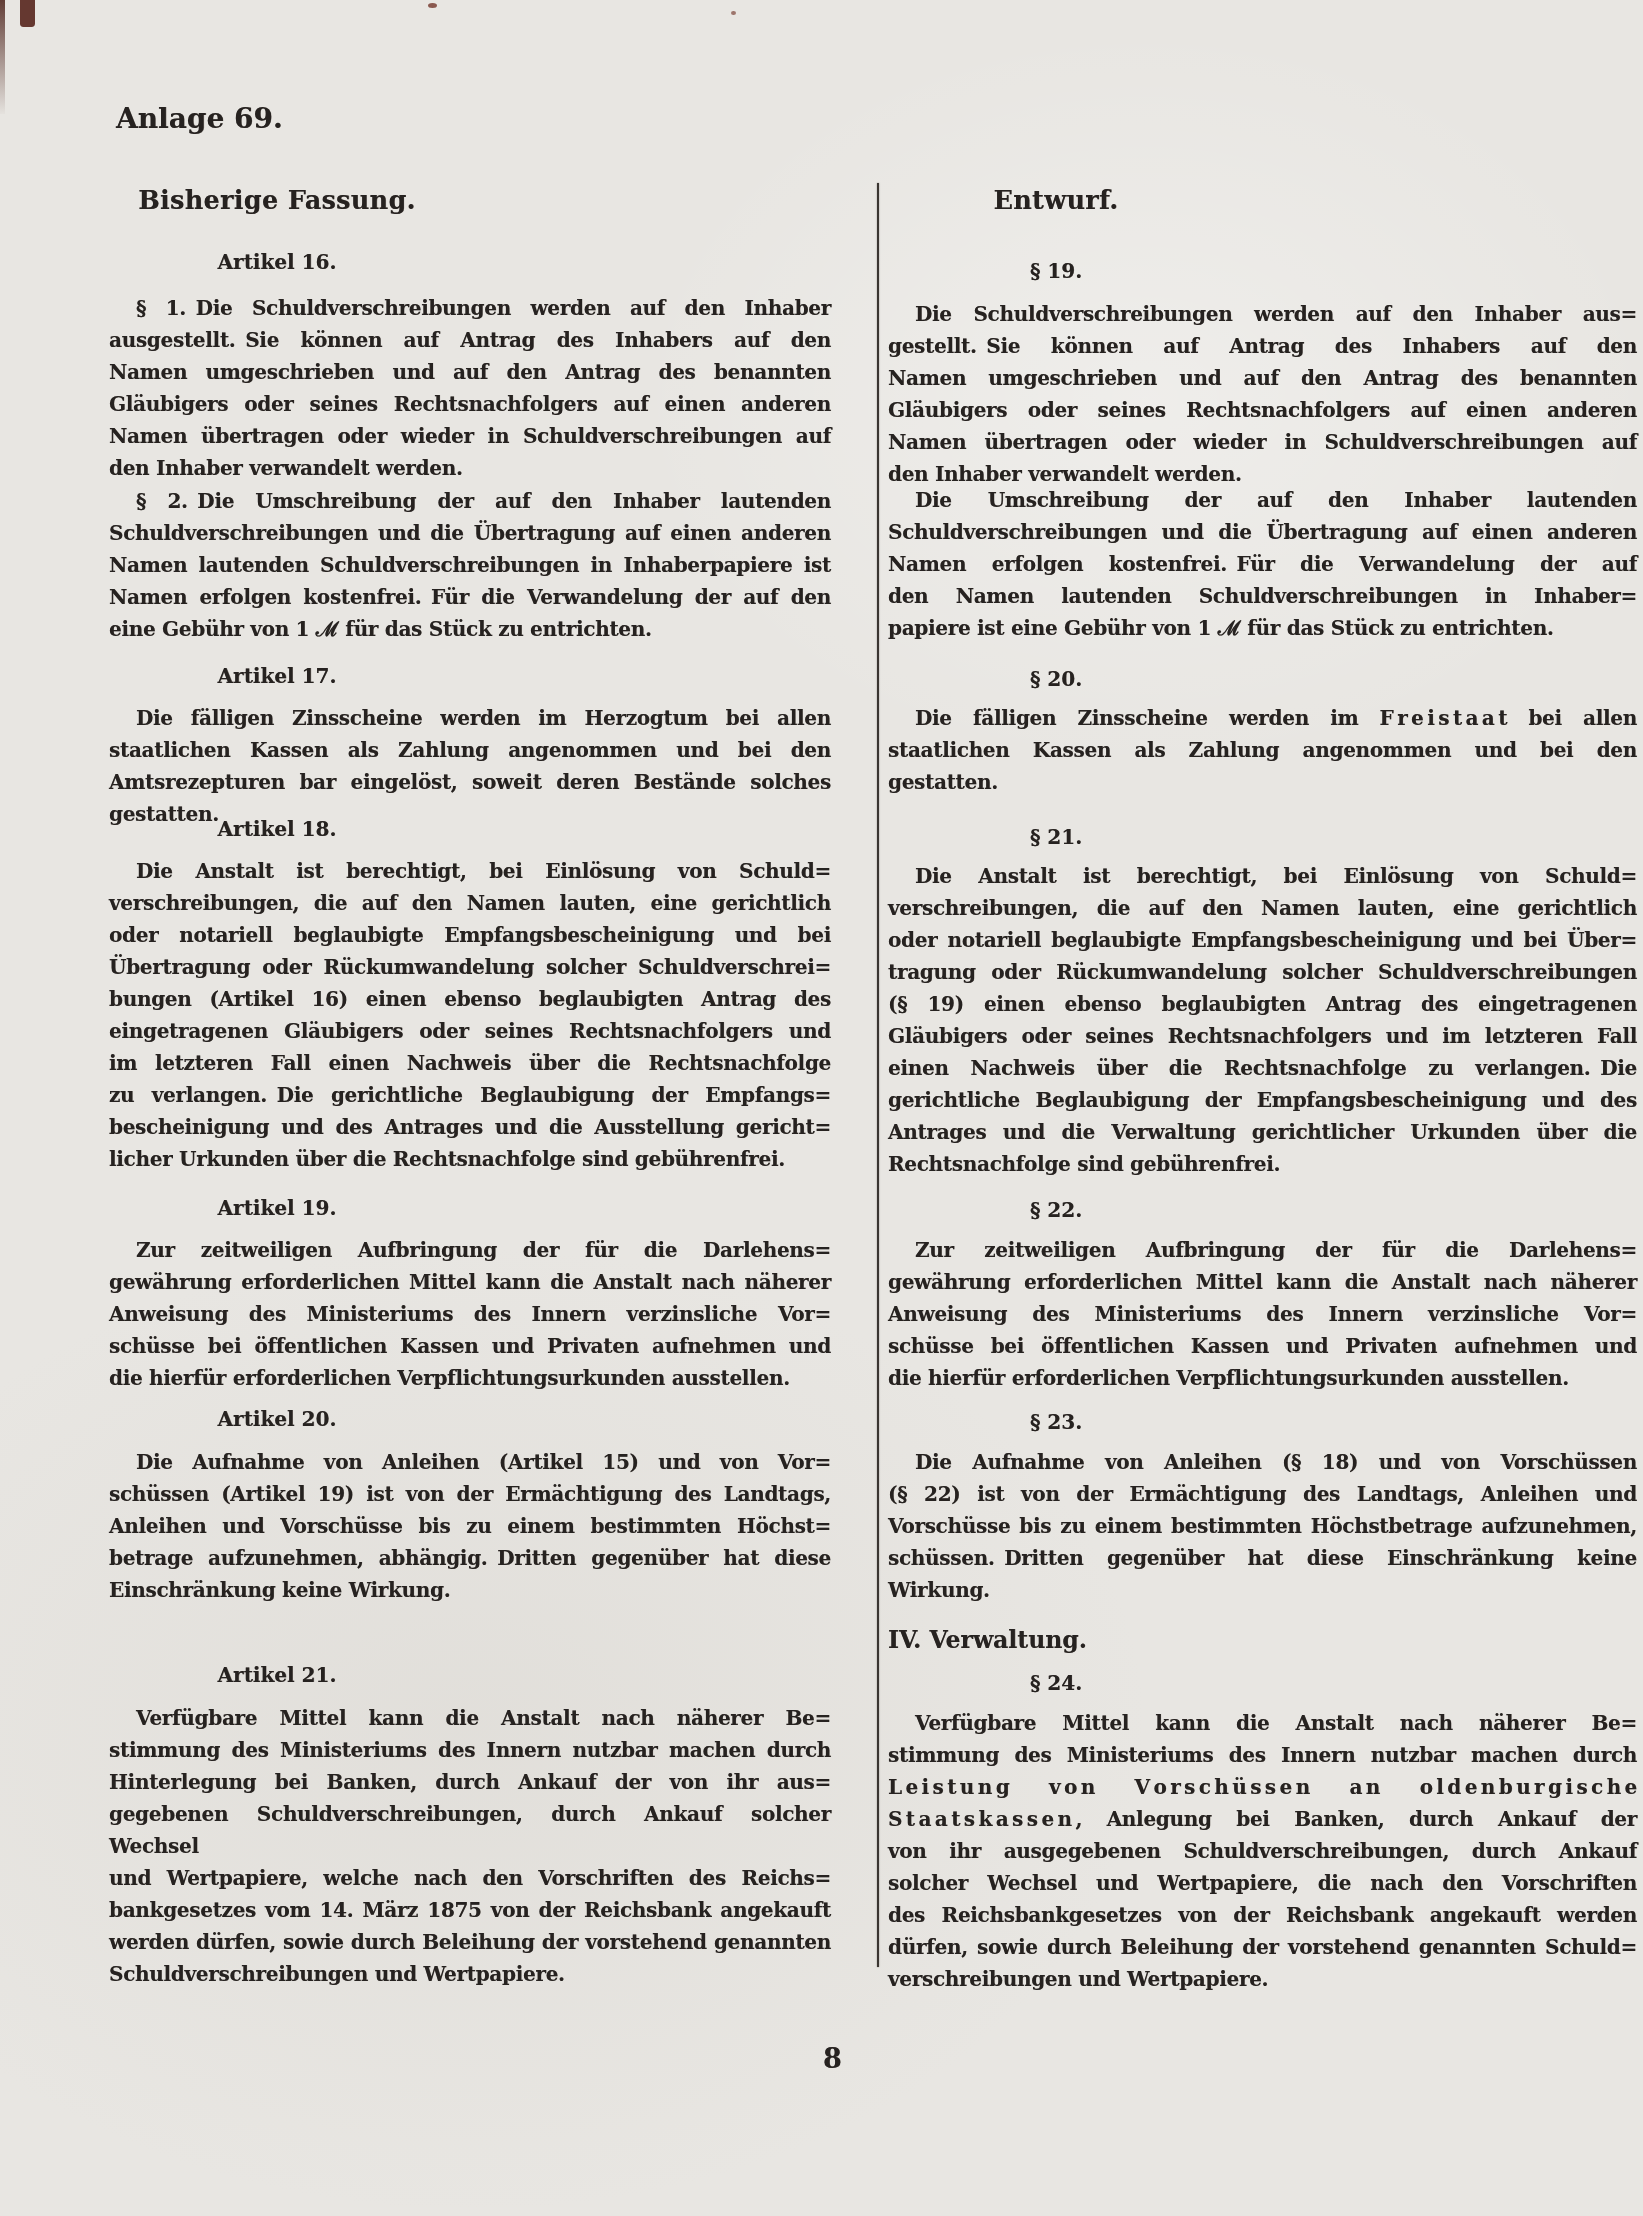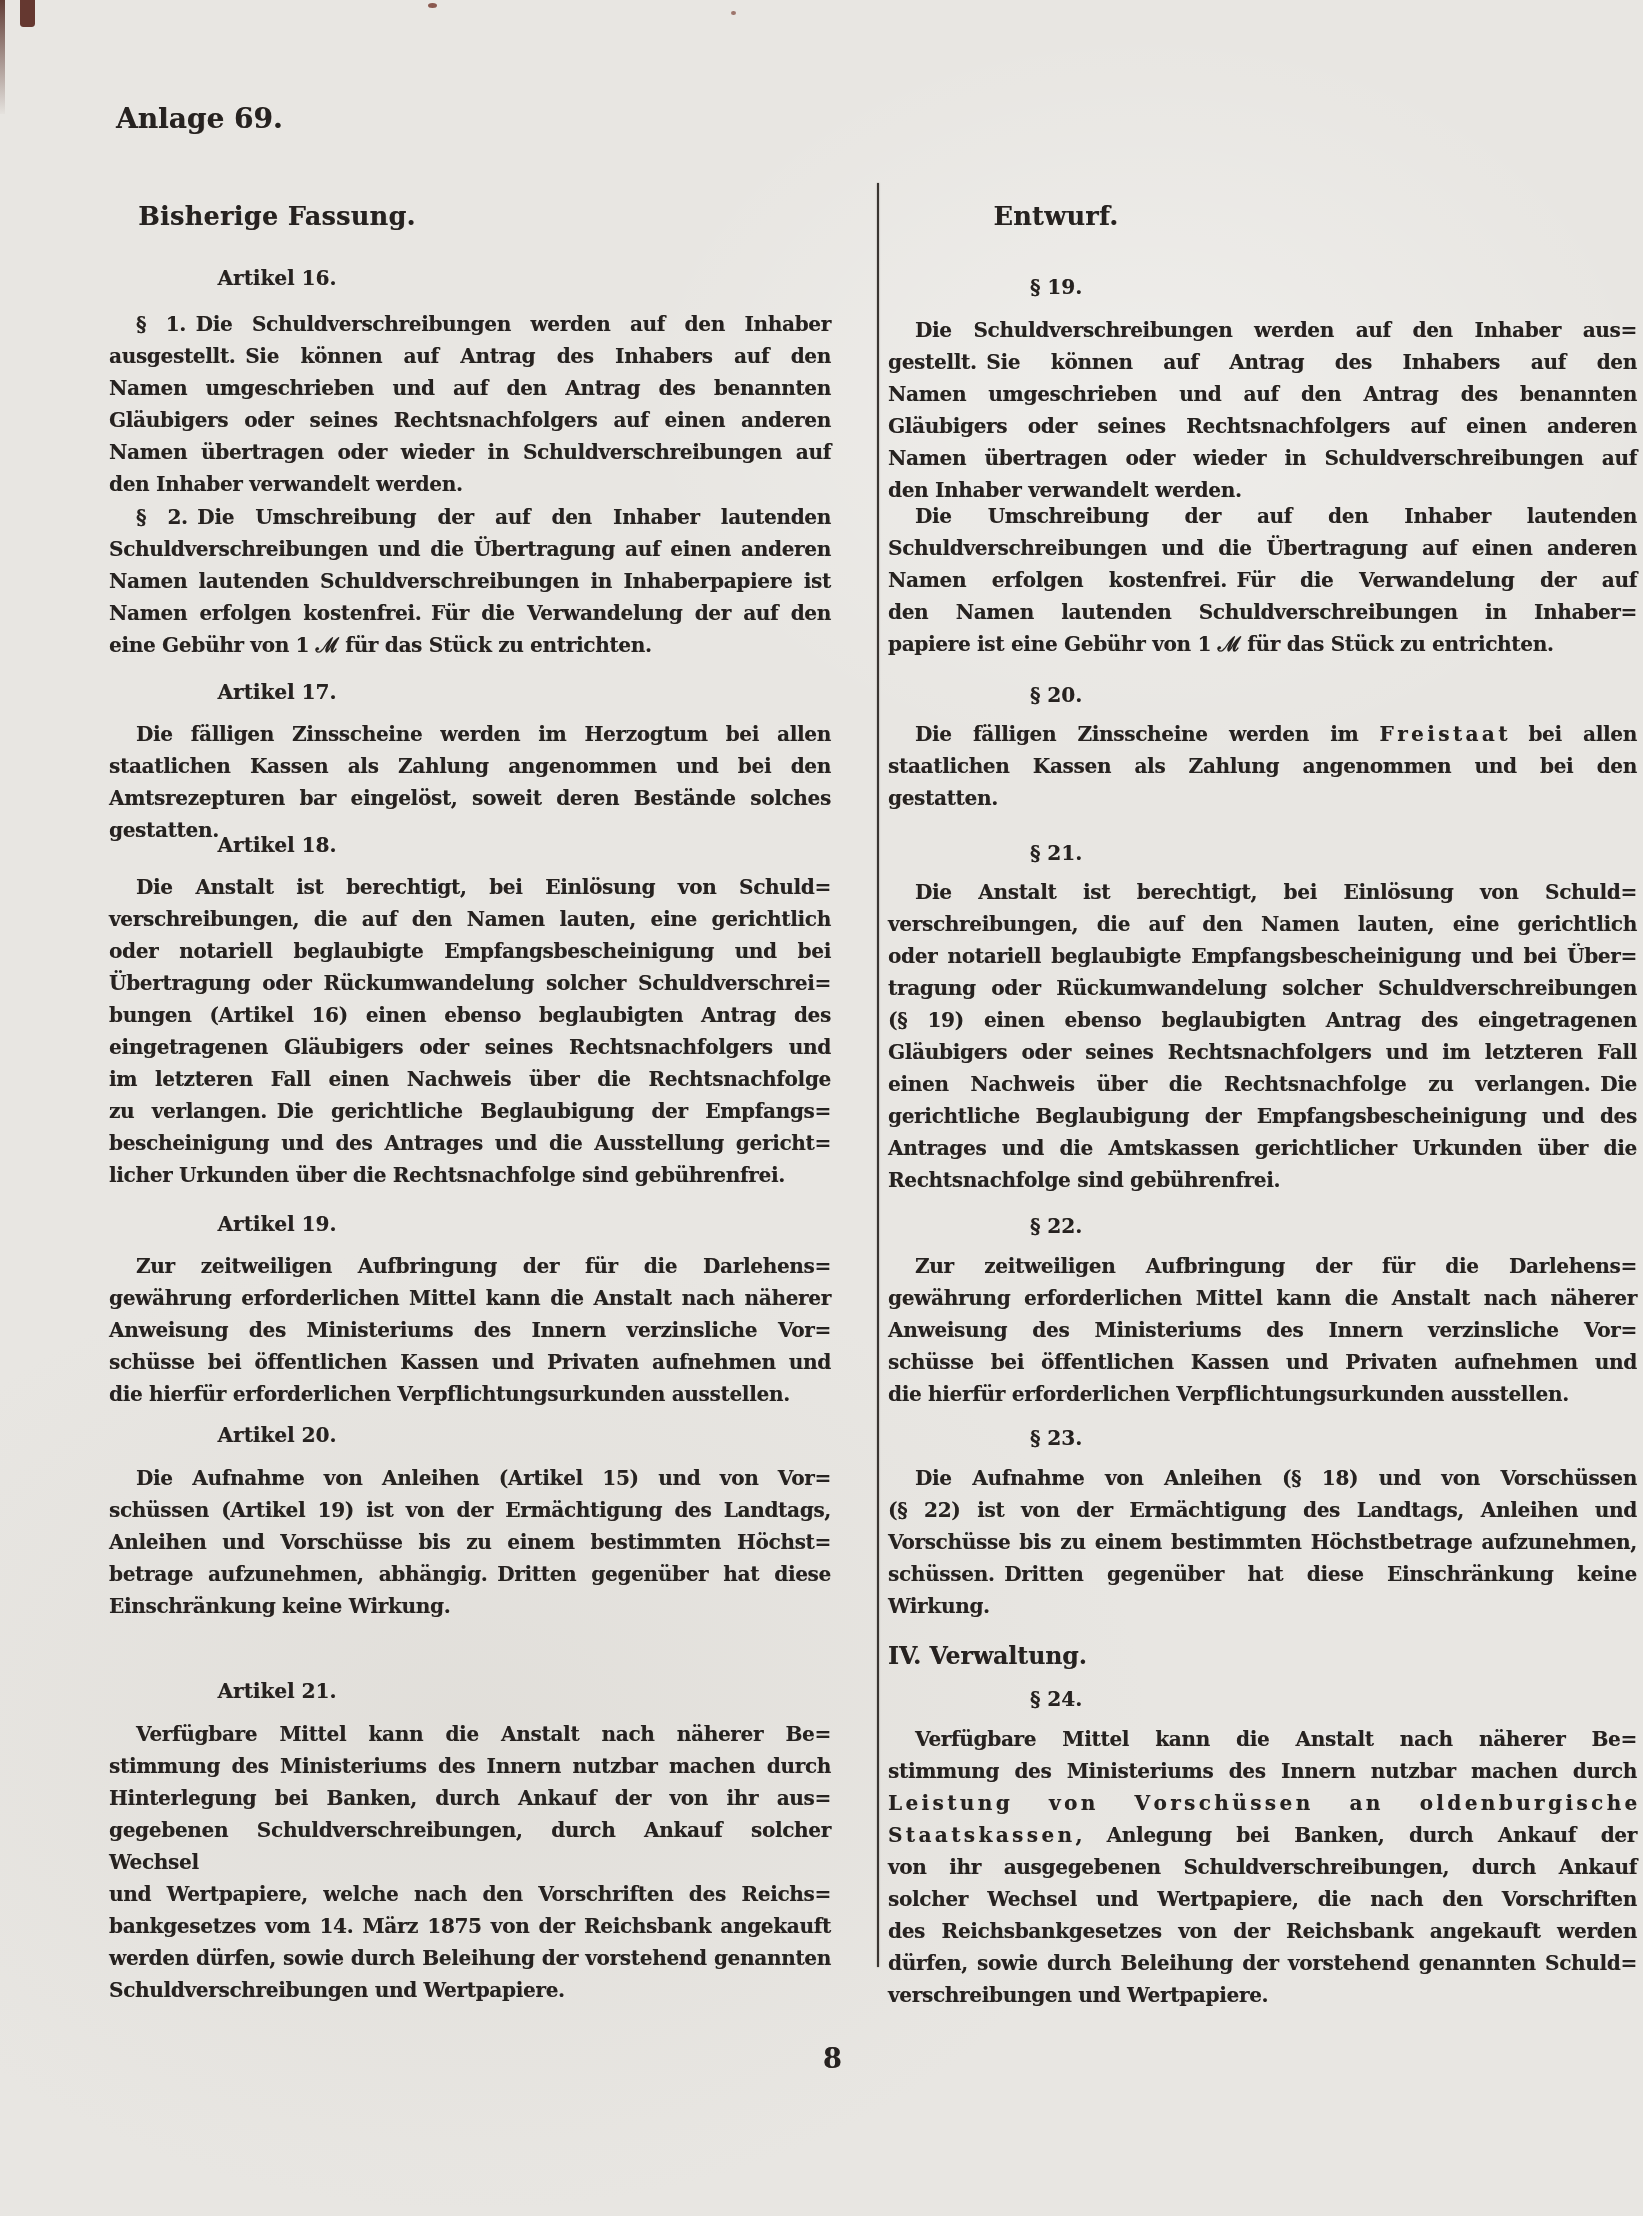--- a/index.html
+++ b/index.html
@@ -22,21 +22,21 @@
       radial-gradient(941px 672px at 28% 78%, rgba(205,201,194,0.25), transparent 72%),
       var(--paper);
     color:var(--ink);
     padding-left:40px;
   }
   .margin-annotation{
     position:absolute;left:116px;top:102px;
     font-size:28px;font-weight:bold;
     text-shadow:0.3px 0.3px 0.5px rgba(40,30,22,0.5);
   }
-  .col{position:absolute;top:16px;height:1792px;}
+  .col{position:absolute;top:0;height:1792px;}
   .col-left{left:109px;width:722px;}
   .col-right{left:888px;width:749px;}
   .col-header{
     position:absolute;left:0;width:336px;top:185px;
     text-align:center;font-size:25.5px;font-weight:bold;letter-spacing:0.3px;
     text-shadow:0.3px 0.4px 0.6px rgba(40,30,22,0.55);
   }
   .heading{
     position:absolute;left:0;width:336px;
     text-align:center;font-size:20px;font-weight:bold;
@@ -199,21 +199,21 @@
     <div class="heading" style="top:825px">§ 21.</div>
     <div class="para" style="top:860px">
         <div class="line">Die Anstalt ist berechtigt, bei Einlösung von Schuld=</div>
         <div class="line">verschreibungen, die auf den Namen lauten, eine gerichtlich</div>
         <div class="line">oder notariell beglaubigte Empfangsbescheinigung und bei Über=</div>
         <div class="line">tragung oder Rückumwandelung solcher Schuldverschreibungen</div>
         <div class="line">(§ 19) einen ebenso beglaubigten Antrag des eingetragenen</div>
         <div class="line">Gläubigers oder seines Rechtsnachfolgers und im letzteren Fall</div>
         <div class="line">einen Nachweis über die Rechtsnachfolge zu verlangen. Die</div>
         <div class="line">gerichtliche Beglaubigung der Empfangsbescheinigung und des</div>
-        <div class="line">Antrages und die Amtskassen gerichtlicher Urkunden über die</div>
+        <div class="line">Antrages und die Verwaltung gerichtlicher Urkunden über die</div>
         <div class="line last">Rechtsnachfolge sind gebührenfrei.</div>
       </div>
 
     <div class="heading" style="top:1198px">§ 22.</div>
     <div class="para" style="top:1234px">
         <div class="line">Zur zeitweiligen Aufbringung der für die Darlehens=</div>
         <div class="line">gewährung erforderlichen Mittel kann die Anstalt nach näherer</div>
         <div class="line">Anweisung des Ministeriums des Innern verzinsliche Vor=</div>
         <div class="line">schüsse bei öffentlichen Kassen und Privaten aufnehmen und</div>
         <div class="line last">die hierfür erforderlichen Verpflichtungsurkunden ausstellen.</div>

